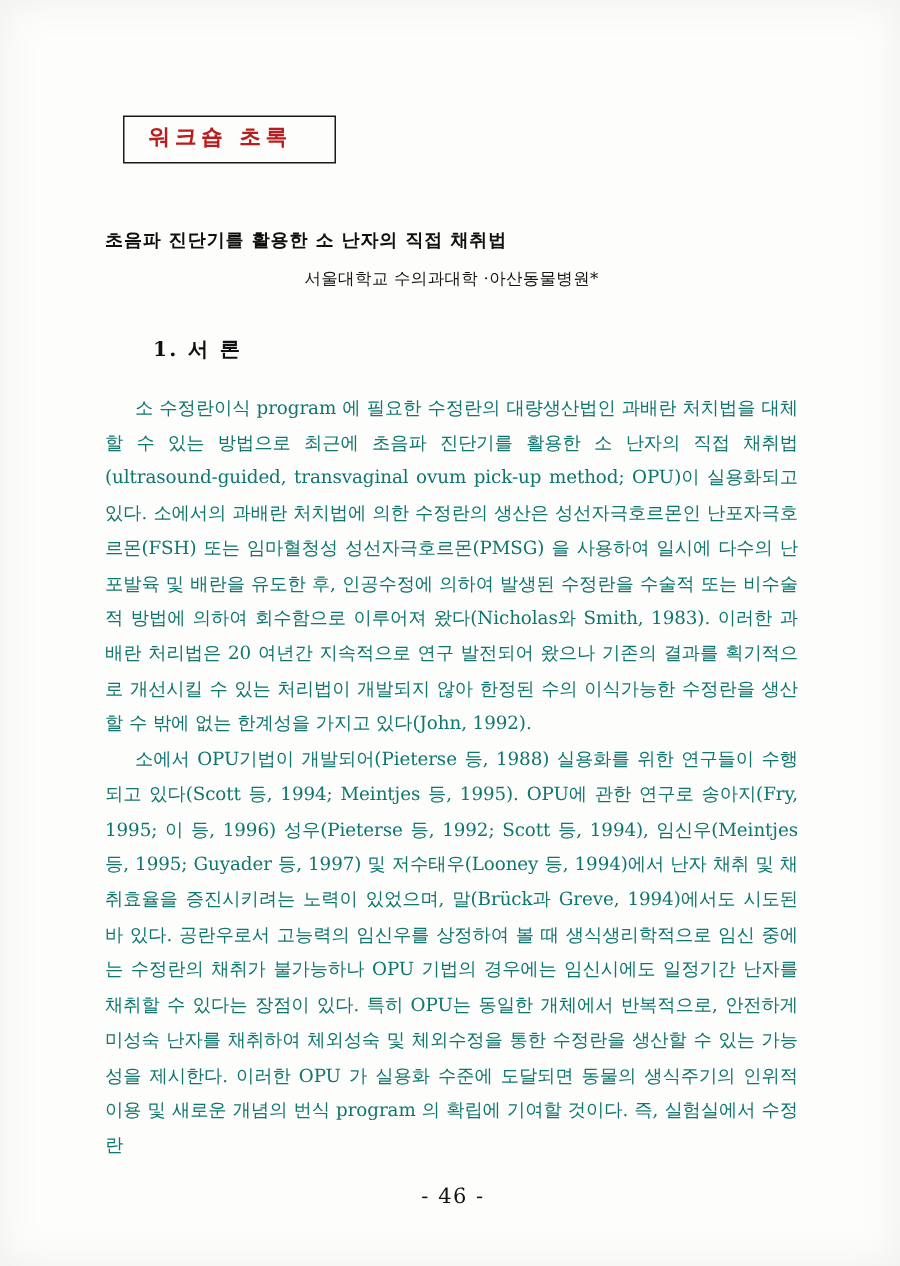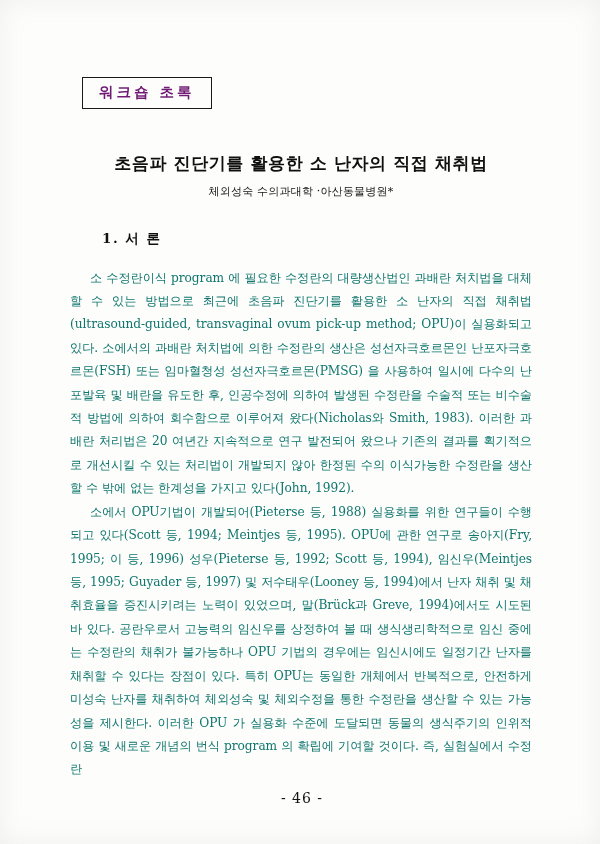--- a/index.html
+++ b/index.html
@@ -21,32 +21,32 @@
   .page-inner {
     position: absolute;
     left: 70px;
     top: 52px;
     width: 462px;
     height: 740px;
   }
   .badge {
     display: inline-block;
     border: 1.2px solid #1a1a1a;
-    padding: 7px 16px 8px 16px;
+    padding: 7px 28px 8px 16px;
     font-size: 14.5px;
     letter-spacing: 3px;
     font-weight: 700;
-    color: #701a75;
+    color: #b91c1c;
     margin-left: 12px;
     margin-top: 25px;
     line-height: 1;
   }
   .title {
-    text-align: center;
-    font-size: 17px;
+    text-align: left;
+    font-size: 12px;
     font-weight: 700;
     color: #101010;
     margin-top: 43px;
     letter-spacing: 0.6px;
   }
   .authors {
     text-align: center;
     font-size: 12.5px;
     color: #141414;
     margin-top: 34px;
@@ -101,21 +101,21 @@
 <body>
 
 <div class="page">
   <div class="page-inner">
 
     <div class="badge">워크숍 초록</div>
 
     <div class="title">초음파 진단기를 활용한 소 난자의 직접 채취법</div>
 
 
-    <div class="affil">체외성숙 수의과대학  ·아산동물병원*</div>
+    <div class="affil">서울대학교 수의과대학  ·아산동물병원*</div>
 
     <div class="section-head">1. 서 론</div>
 
     <div class="body-text">
       <p>소 수정란이식 program 에 필요한 수정란의 대량생산법인 과배란 처치법을 대체할 수 있는 방법으로 최근에 초음파 진단기를 활용한 소 난자의 직접 채취법(ultrasound-guided, transvaginal ovum pick-up method; OPU)이 실용화되고 있다. 소에서의 과배란 처치법에 의한 수정란의 생산은 성선자극호르몬인 난포자극호르몬(FSH) 또는 임마혈청성 성선자극호르몬(PMSG) 을 사용하여 일시에 다수의 난포발육 및 배란을 유도한 후, 인공수정에 의하여 발생된 수정란을 수술적 또는 비수술적 방법에 의하여 회수함으로 이루어져 왔다(Nicholas와 Smith, 1983). 이러한 과배란 처리법은 20 여년간 지속적으로 연구 발전되어 왔으나 기존의 결과를 획기적으로 개선시킬 수 있는 처리법이 개발되지 않아 한정된 수의 이식가능한 수정란을 생산할 수 밖에 없는 한계성을 가지고 있다(John, 1992).</p>
       <p>소에서 OPU기법이 개발되어(Pieterse 등, 1988) 실용화를 위한 연구들이 수행되고 있다(Scott 등, 1994; Meintjes 등, 1995).  OPU에 관한 연구로 송아지(Fry, 1995; 이 등, 1996)  성우(Pieterse 등, 1992; Scott 등, 1994), 임신우(Meintjes 등, 1995; Guyader 등, 1997) 및 저수태우(Looney 등, 1994)에서 난자 채취 및 채취효율을 증진시키려는 노력이 있었으며,  말(Brück과 Greve, 1994)에서도 시도된바 있다. 공란우로서 고능력의 임신우를 상정하여 볼 때 생식생리학적으로 임신 중에는 수정란의 채취가 불가능하나 OPU 기법의 경우에는 임신시에도 일정기간 난자를 채취할 수 있다는 장점이 있다. 특히 OPU는 동일한 개체에서 반복적으로, 안전하게 미성숙 난자를 채취하여 체외성숙 및 체외수정을 통한 수정란을 생산할 수 있는 가능성을 제시한다. 이러한 OPU 가 실용화 수준에 도달되면 동물의 생식주기의 인위적 이용 및 새로운 개념의 번식 program 의 확립에 기여할 것이다. 즉, 실험실에서 수정란</p>
     </div>
   </div>
 
   <div class="folio">- 46 -</div>

